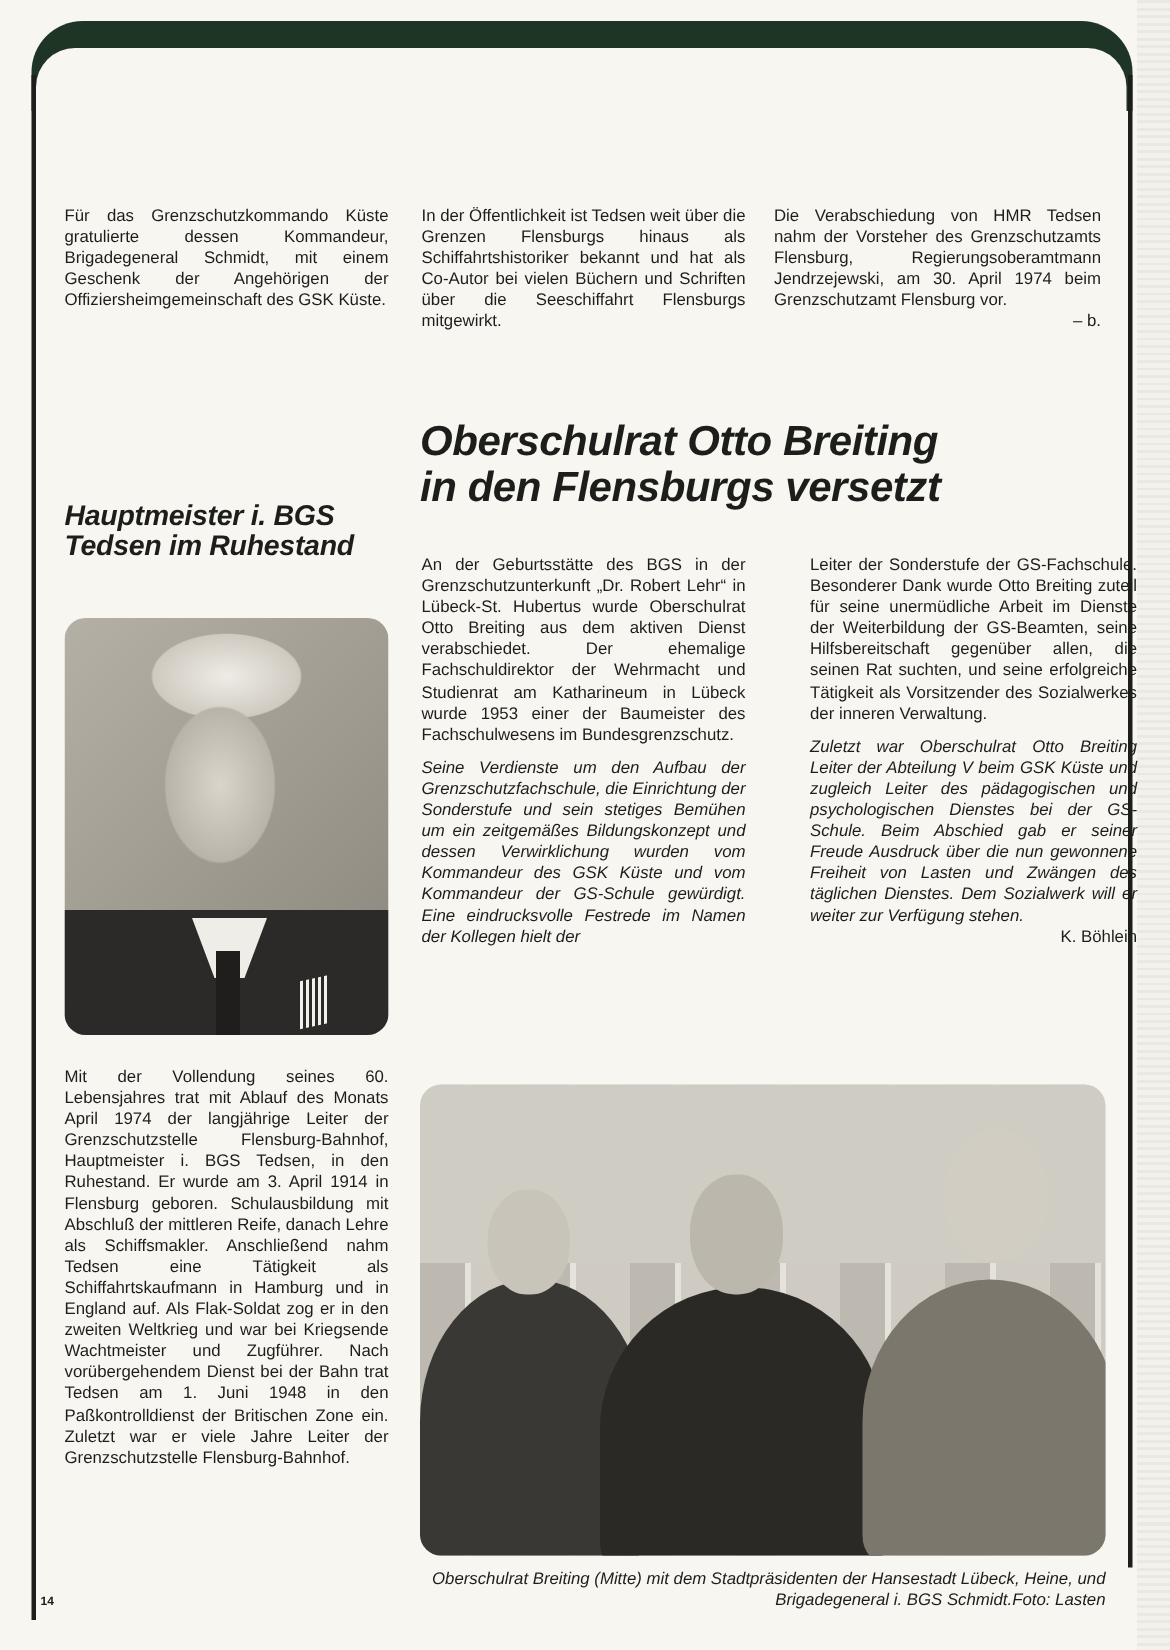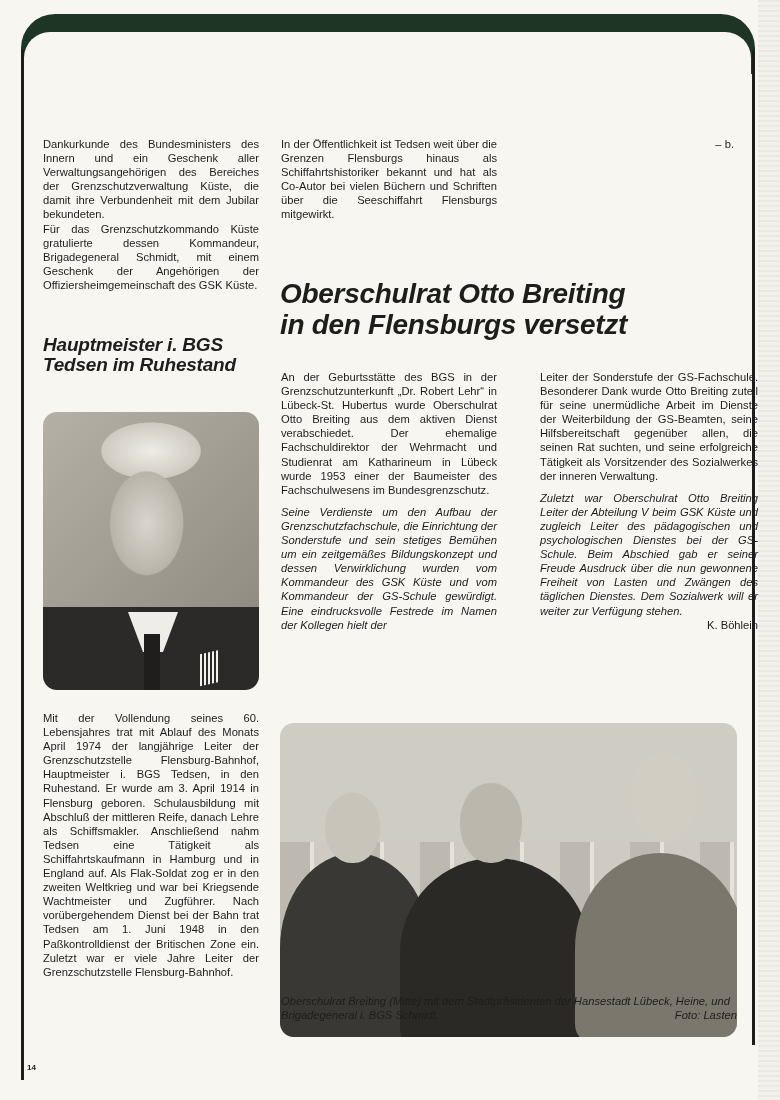--- a/index.html
+++ b/index.html
@@ -66,43 +66,43 @@
     left: 280px; top: 723px; width: 457px; height: 314px;
     background:
       linear-gradient(180deg, #cfccc4 0 38%, transparent 38%),
       repeating-linear-gradient(90deg, #bdb9b0 0 30px, #e5e2db 30px 34px, #cfcbc3 34px 70px),
       #8f8a80;
   }
   .group-photo .person { position: absolute; border-radius: 50% 50% 10% 10%; }
   .group-photo .head { position: absolute; border-radius: 48%; background: #c9c4b9; }
 
   .caption {
-    position: absolute; left: 281px; top: 994px; width: 456px;
-    font-style: italic; font-size: 11.2px; line-height: 14.2px;
+    position: absolute; left: 281px; top: 1046px; width: 456px;
+    font-style: italic; font-size: 11.2px; line-height: 14.2px; text-align: right;
   }
   .caption .credit { float: right; }
   .page-num { position: absolute; left: 27px; top: 1063px; font-size: 8px; font-weight: bold; }
 </style>
 </head>
 <body>
 
 <div class="right-margin"></div>
 <div class="frame-top"></div>
 <div class="frame-inner"></div>
 <div class="left-rule"></div>
 <div class="right-rule"></div>
 
 <div class="col" style="left:43px; top:137px; width:216px;">
-  <p>Dankurkunde des Bundesministers des Innern und ein Geschenk aller Verwaltungsangehörigen des Bereiches der Grenzschutzverwaltung Küste, die damit ihre Verbundenheit mit dem Jubilar bekundeten.</p>
   <p>Für das Grenzschutzkommando Küste gratulierte dessen Kommandeur, Brigadegeneral Schmidt, mit einem Geschenk der Angehörigen der Offiziersheimgemeinschaft des GSK Küste.</p>
 </div>
 <div class="col" style="left:281px; top:137px; width:216px;">
   <p>In der Öffentlichkeit ist Tedsen weit über die Grenzen Flensburgs hinaus als Schiffahrtshistoriker bekannt und hat als Co-Autor bei vielen Büchern und Schriften über die Seeschiffahrt Flensburgs mitgewirkt.</p>
 </div>
 <div class="col" style="left:516px; top:137px; width:218px;">
+  <p>Die Verabschiedung von HMR Tedsen nahm der Vorsteher des Grenzschutzamts Flensburg, Regierungsoberamtmann Jendrzejewski, am 30. April 1974 beim Grenzschutzamt Flensburg vor.</p>
   <p class="sig">– b.</p>
 </div>
 
 <div class="headline">
   <div>Oberschulrat Otto Breiting</div>
   <div>in den Flensburgs versetzt</div>
 </div>
 
 <div class="subhead">Hauptmeister i. BGS Tedsen im Ruhestand</div>
 

